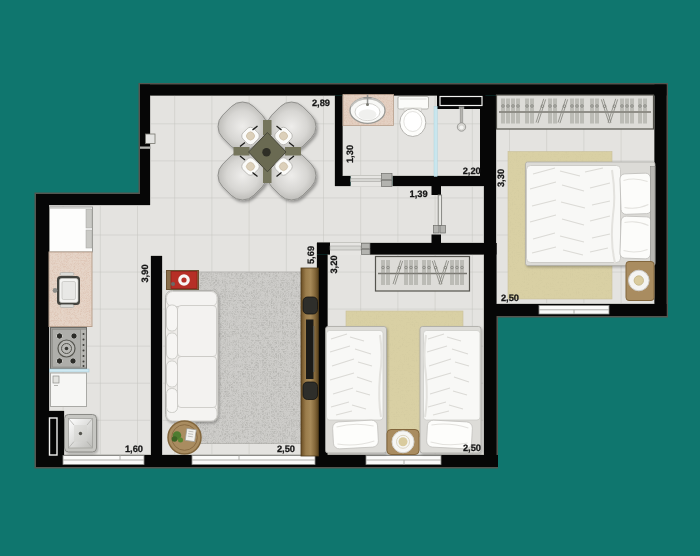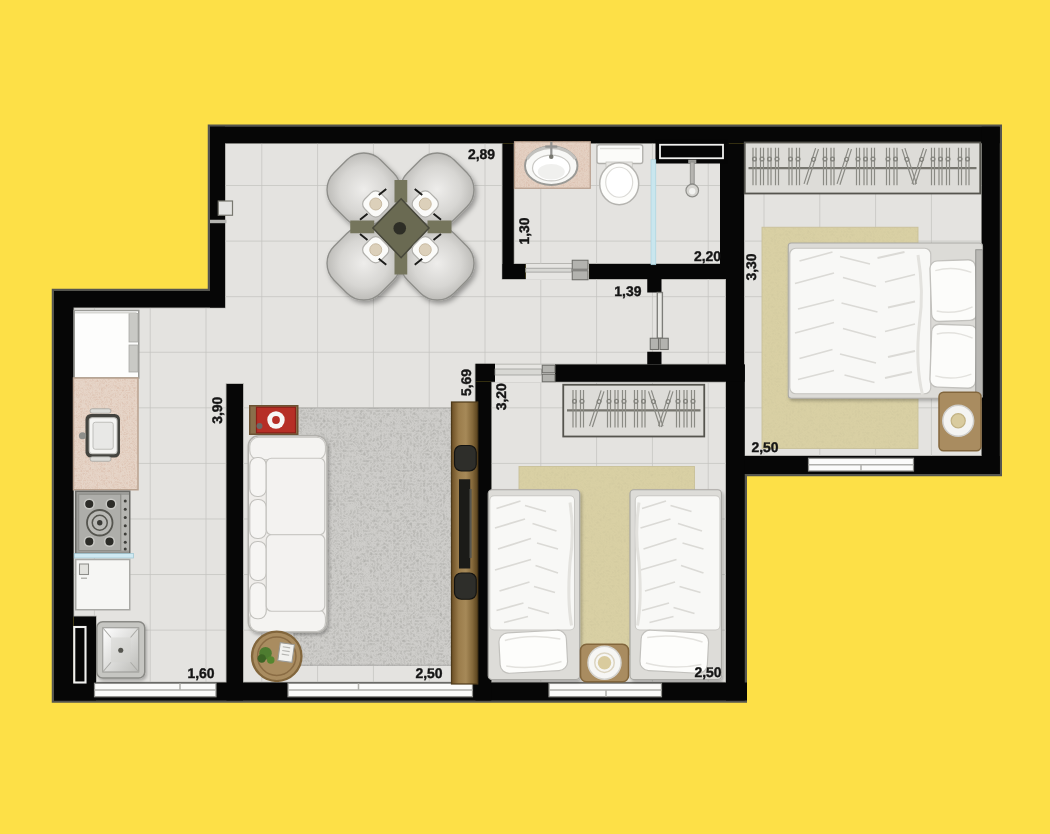--- a/index.html
+++ b/index.html
@@ -1,16 +1,16 @@
 <!DOCTYPE html>
 <html><head>
 <meta charset="utf-8">
 <style>
 html,body{margin:0;padding:0;background:#000;}
-.page{position:relative;width:700px;height:556px;background:#fde047;overflow:hidden;
+.page{position:relative;width:700px;height:556px;background:#0f766e;overflow:hidden;
 font-family:"Liberation Sans", sans-serif;}
 svg text{font-family:"Liberation Sans", sans-serif;font-weight:bold;fill:#151515;-webkit-font-smoothing:antialiased;text-rendering:geometricPrecision;}
 *{-webkit-font-smoothing:antialiased;}
 </style>
 </head>
 <body>
 <div class="page">
 <svg width="700" height="556" viewBox="0 0 700 556">
 <defs>
 <pattern id="grid" width="37.2" height="37.05" patternUnits="userSpaceOnUse" x="25.4" y="12.2">

